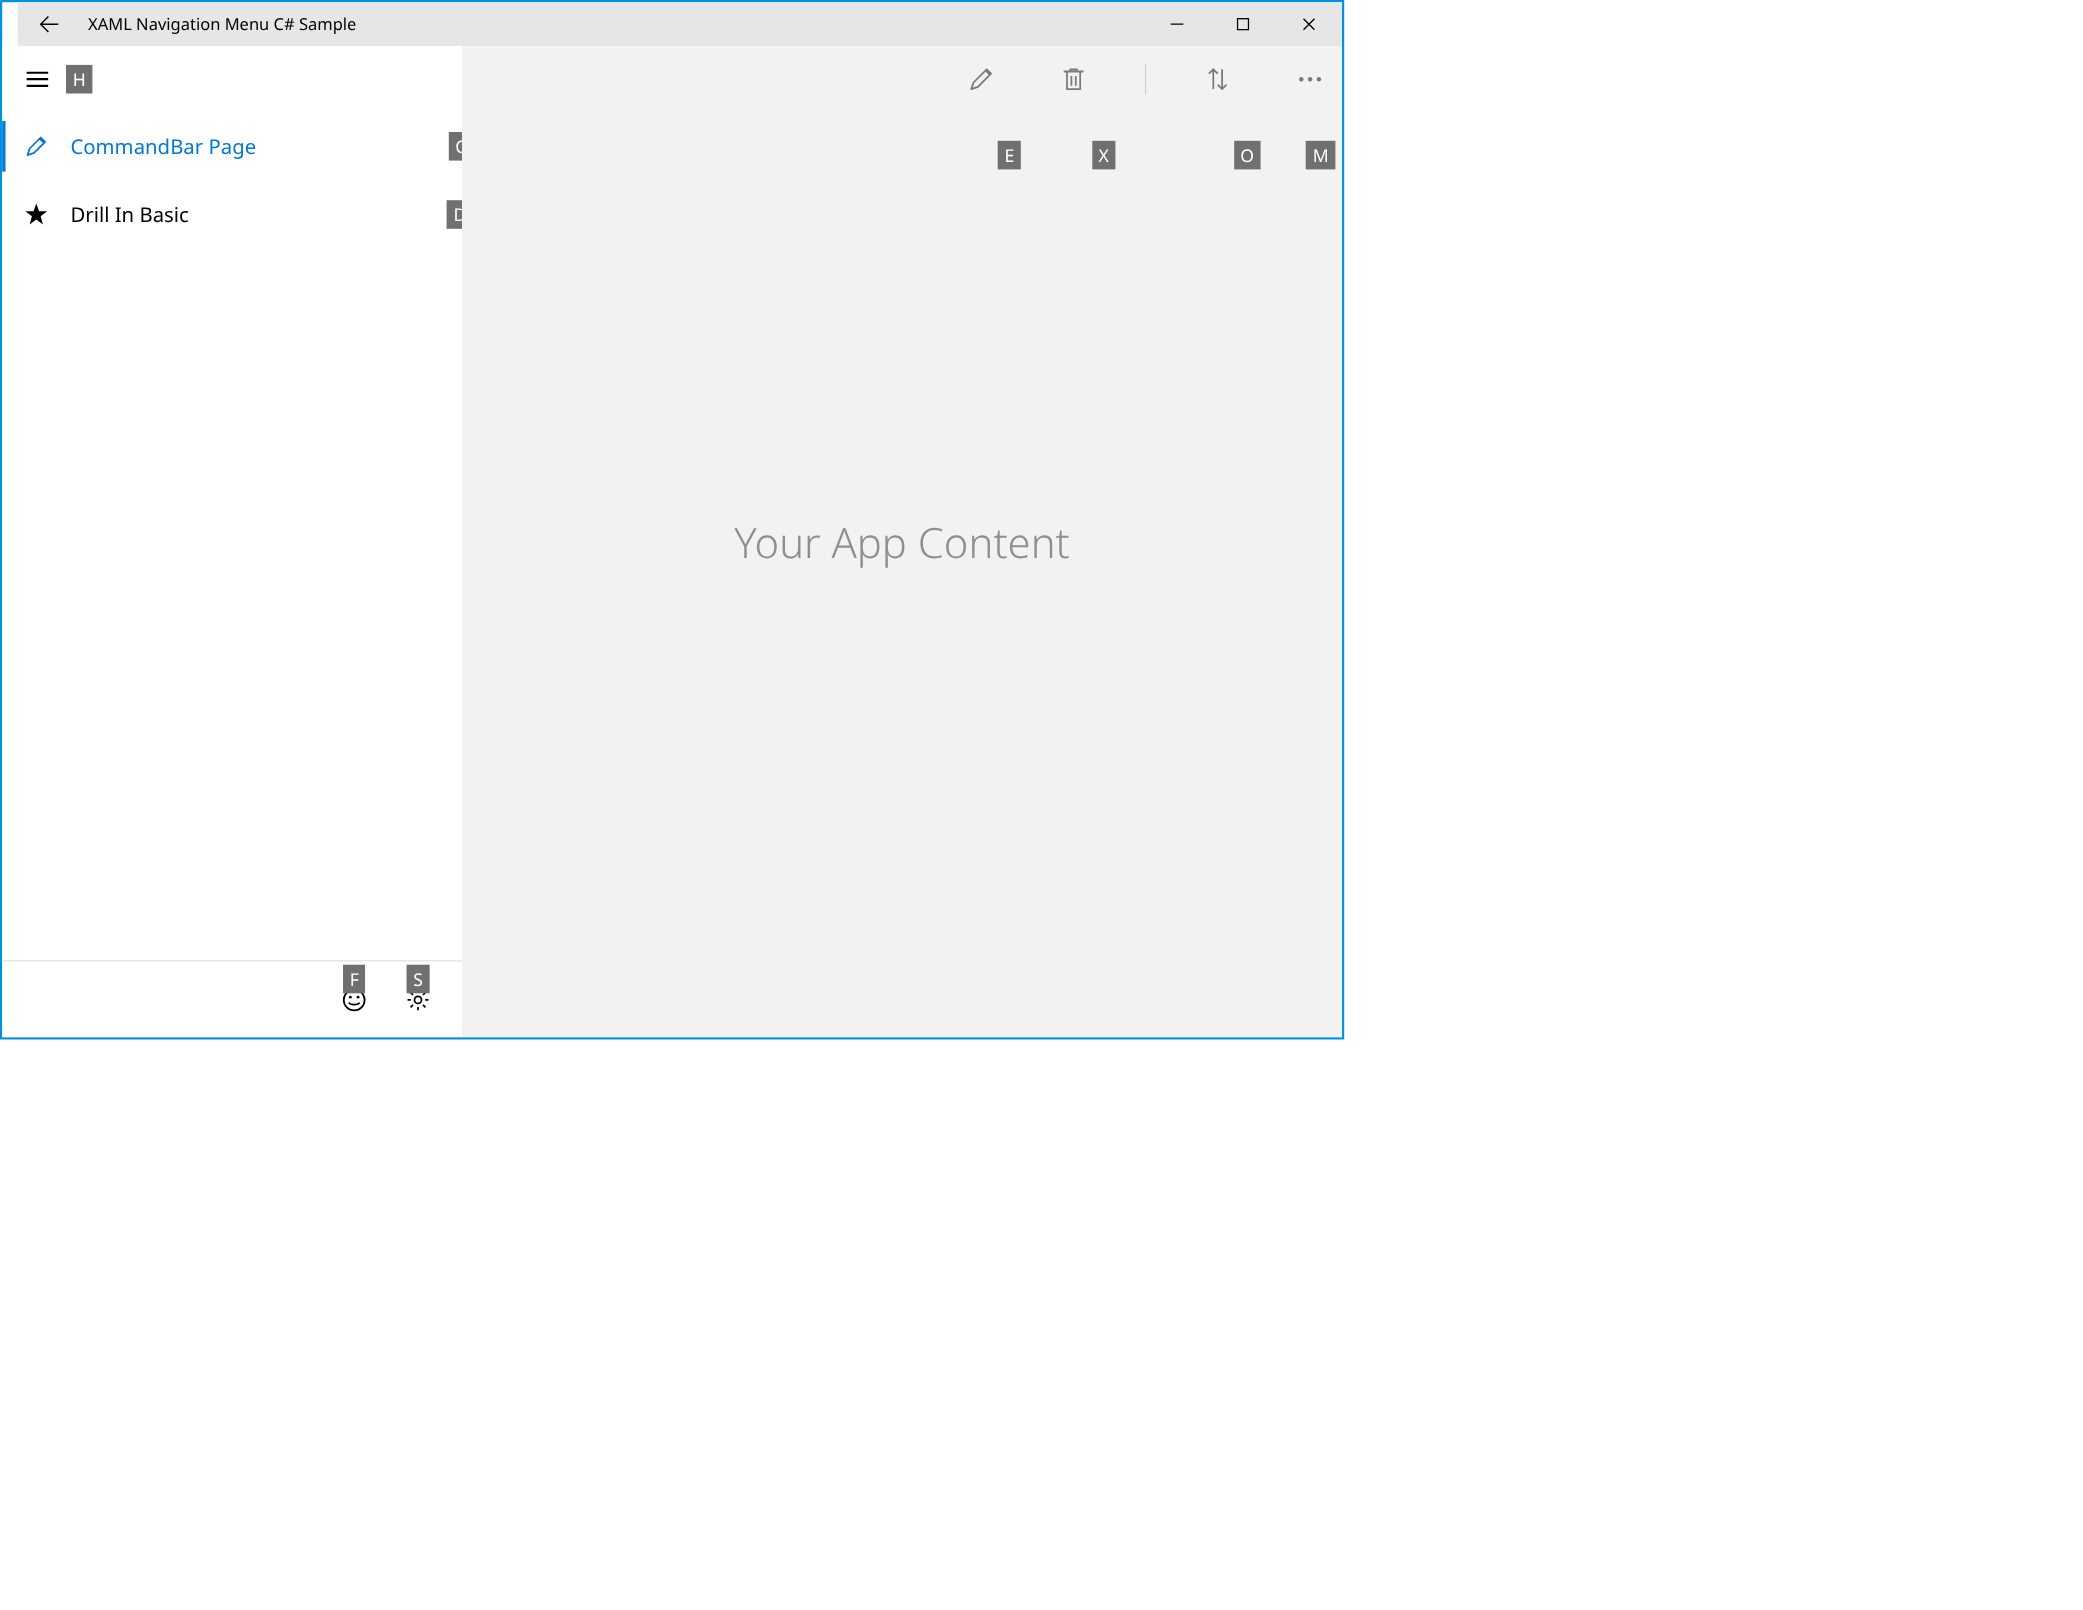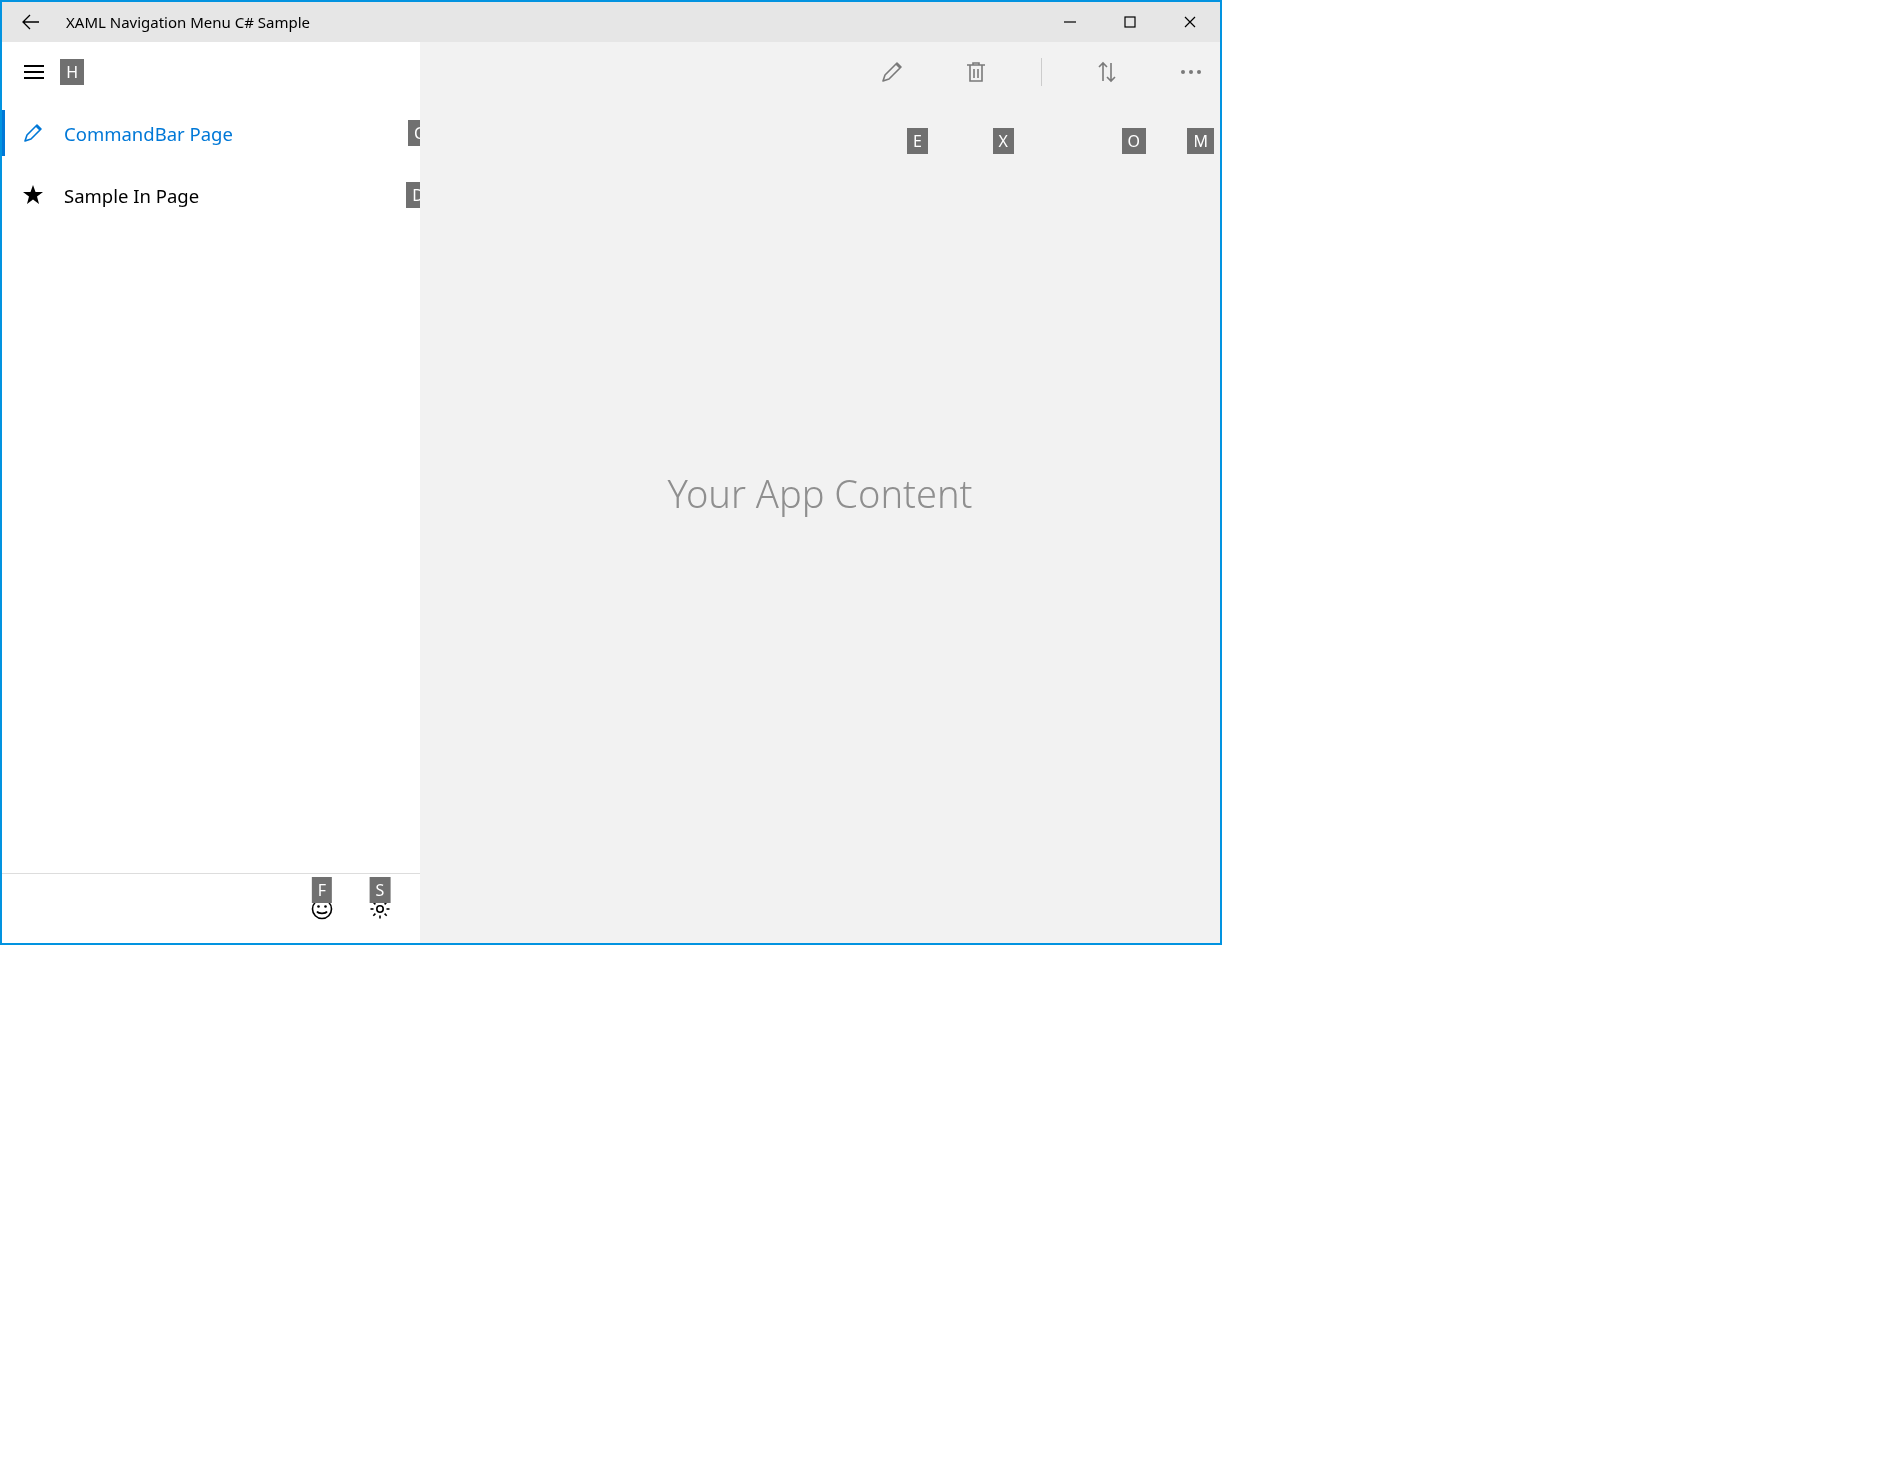--- a/index.html
+++ b/index.html
@@ -13,20 +13,21 @@
     position: relative;
     overflow: hidden;
   }
   
   .titlebar {
     height: 40px;
     background: #e6e6e6;
     display: flex;
     align-items: center;
     padding-left: 10px;
+    margin-left: 14px;
   }
   .titlebar .back-button {
     width: 38px;
     height: 38px;
     display: flex;
     align-items: center;
     justify-content: center;
     cursor: pointer;
   }
   .titlebar .title {
@@ -236,21 +237,21 @@
       <span>CommandBar Page</span>
       <span class="keytip nav">C</span>
     </div>
 
     <div class="nav-item">
       <span class="icon">
         <svg width="22" height="22" viewBox="0 0 22 22">
           <path d="M11 1 L13.5 8 L21 8 L15 12.5 L17 20 L11 15.5 L5 20 L7 12.5 L1 8 L8.5 8 Z" fill="#000"></path>
         </svg>
       </span>
-      <span>Sample In Page</span>
+      <span>Drill In Basic</span>
       <span class="keytip nav">D</span>
     </div>
 
     <div class="sidebar-bottom">
       <div class="bottom-btn">
         <svg width="22" height="22" viewBox="0 0 22 22">
           <circle cx="11" cy="11" r="9.5" stroke="#000" stroke-width="1.6" fill="none"></circle>
           <circle cx="7.5" cy="8.5" r="1.3" fill="#000"></circle>
           <circle cx="14.5" cy="8.5" r="1.3" fill="#000"></circle>
           <path d="M6 13.5 C7.5 16 14.5 16 16 13.5" stroke="#000" stroke-width="1.6" fill="none"></path>

